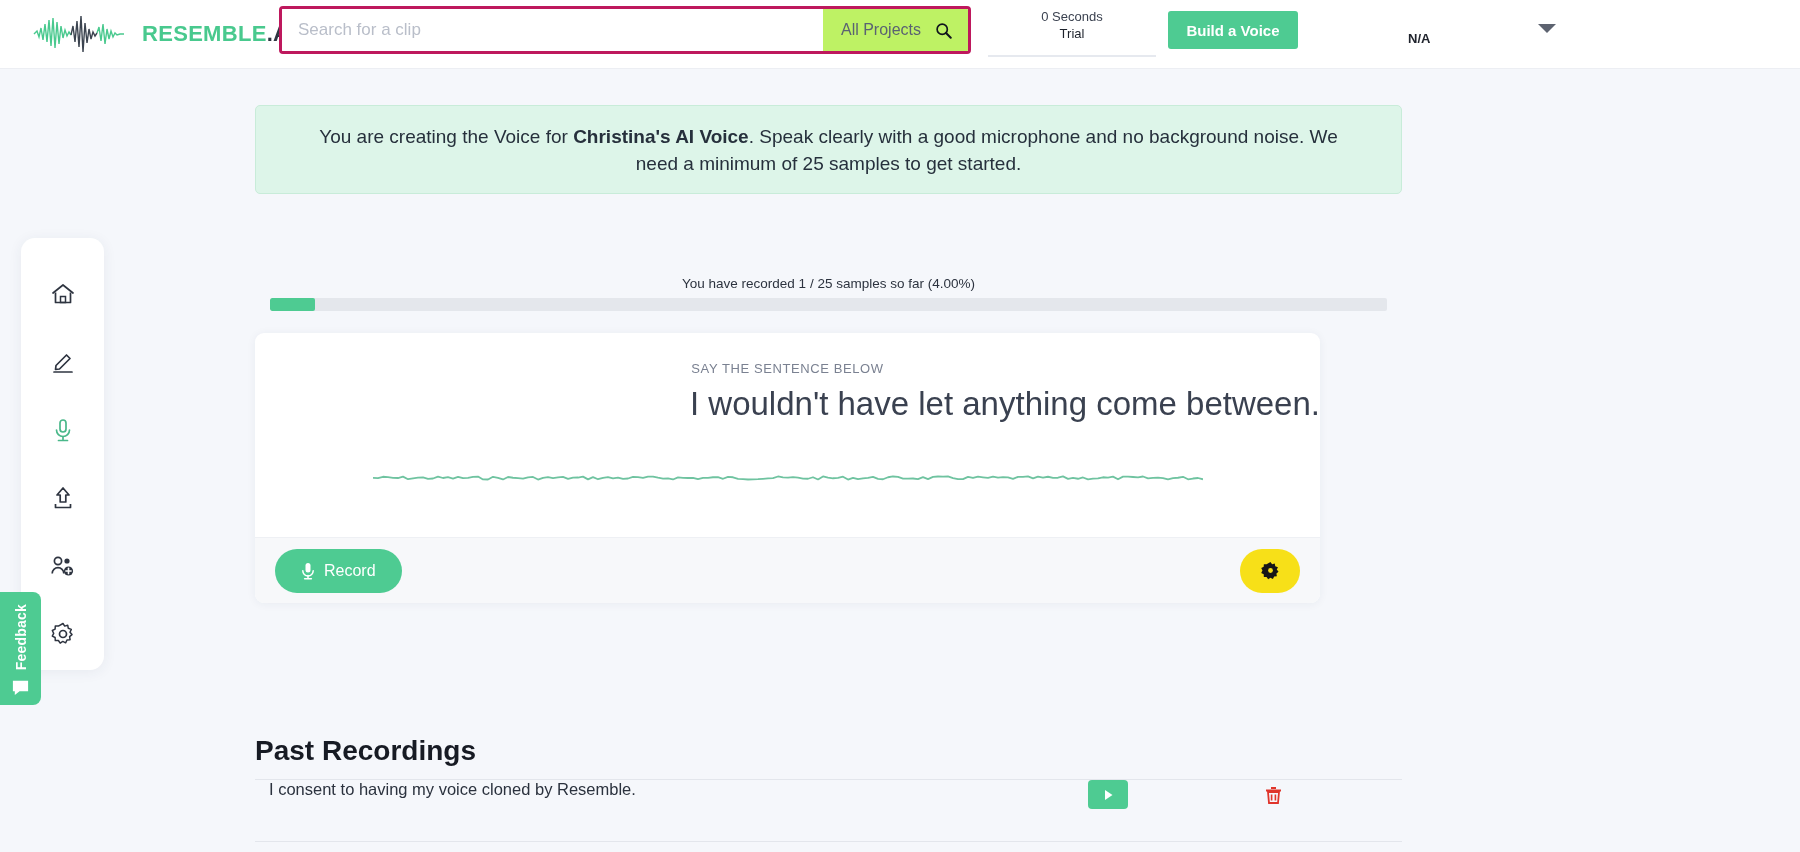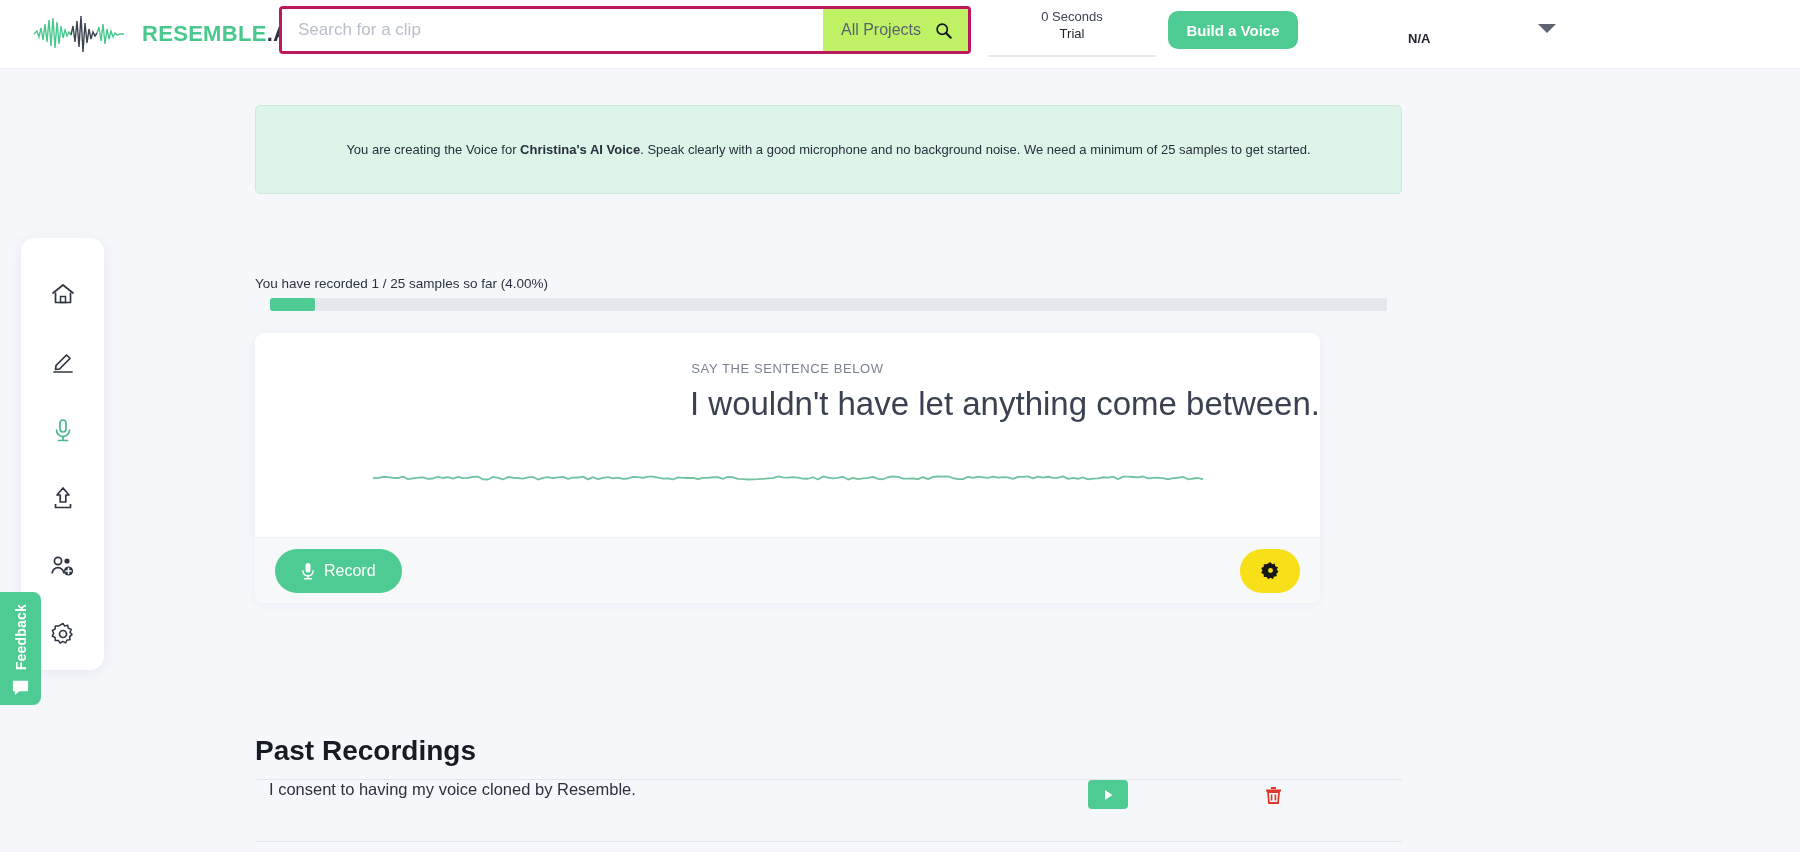--- a/index.html
+++ b/index.html
@@ -57,21 +57,21 @@
     width: 168px; text-align: center;
     border-bottom: 2px solid #e6e9ef; padding-bottom: 12px;
   }
   .quota-seconds { font-size: 13px; color: #3b4250; line-height: 17px; }
   .quota-plan { font-size: 13px; font-weight: normal; color: #1d222c; line-height: 18px; }
 
   .build-btn {
     position: absolute; left: 1168px; top: 11px;
     width: 130px; height: 38px;
     background: #4ecb92; color: #ffffff;
-    border: none; border-radius: 10px;
+    border: none; border-radius: 3px;
     font-size: 15px; font-weight: bold; cursor: pointer;
     font-family: "Liberation Sans", sans-serif;
   }
   .account {
     position: absolute; left: 1408px; top: 31px;
     font-size: 13px; font-weight: bold; color: #20242d;
   }
   .account-caret {
     position: absolute; left: 1538px; top: 24px;
     width: 0; height: 0; cursor: pointer;
@@ -118,28 +118,29 @@
   .banner {
     position: absolute; left: 255px; top: 105px;
     width: 1147px; height: 89px;
     background: #ddf5e9;
     border: 1px solid #c8ecd9;
     border-radius: 5px;
     display: flex; align-items: center; justify-content: center;
     padding: 0 40px;
   }
   .banner-text {
-    font-size: 13px; line-height: 27px; color: #26303c;
+    font-size: 19px; line-height: 27px; color: #26303c;
+    text-align: center;
   }
   .banner-text b { font-weight: bold; }
 
   
   .progress-label {
     position: absolute; left: 255px; top: 276px;
-    width: 1147px; text-align: left;
+    width: 1147px; text-align: center;
     font-size: 13.5px; color: #2c333f;
   }
   .progress-track {
     position: absolute; left: 270px; top: 298px;
     width: 1117px; height: 13px;
     background: #e4e7ec; border-radius: 2px;
     overflow: hidden;
   }
   .progress-fill {
     height: 100%; background: #4ecb92; border-radius: 2px;

